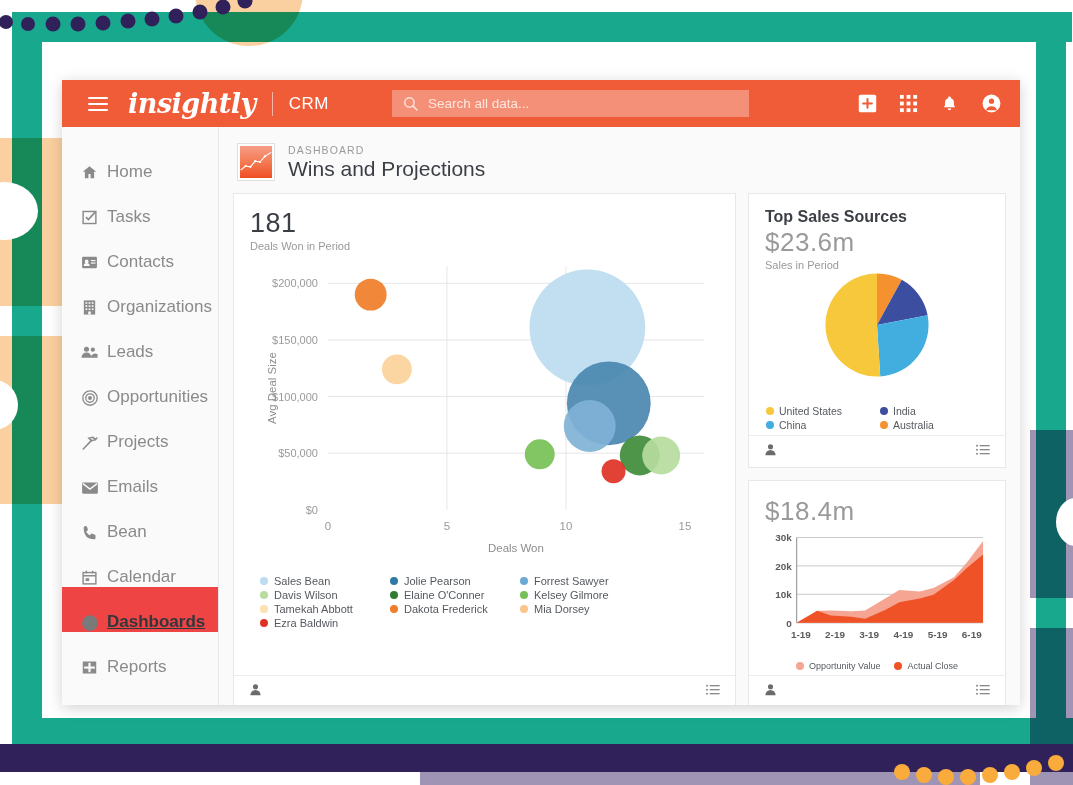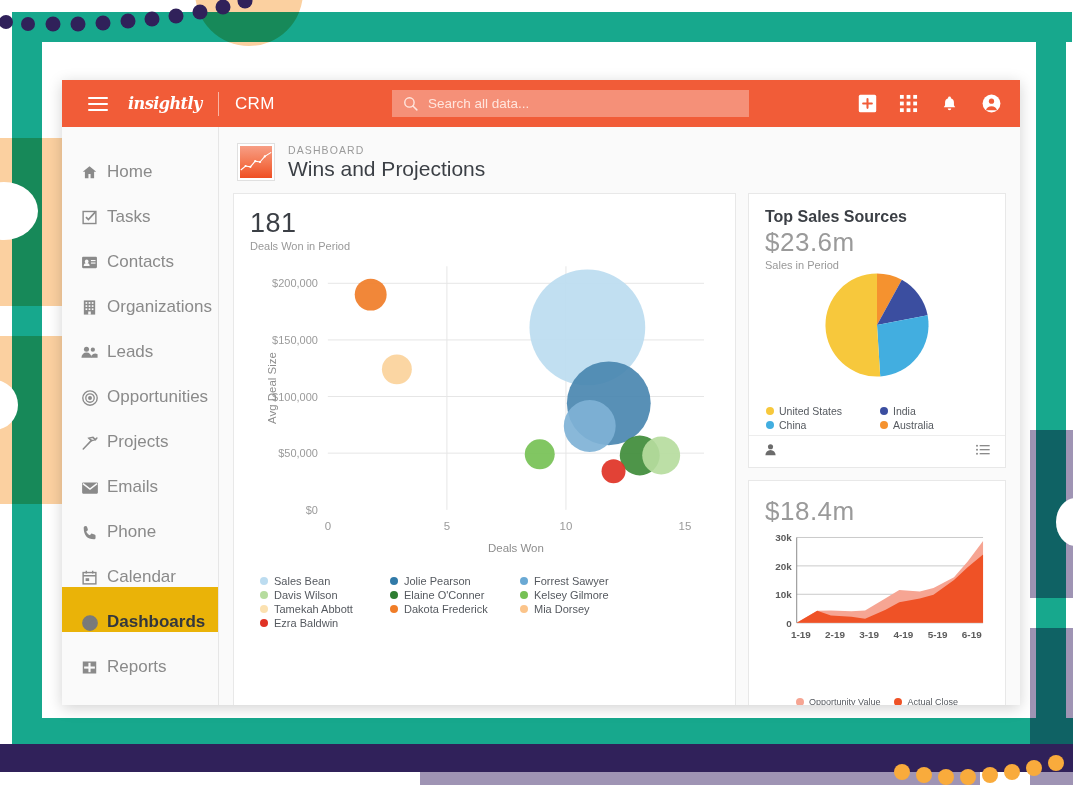--- a/index.html
+++ b/index.html
@@ -45,21 +45,21 @@
 
   
   .topbar {
     height: 47px; background: #f15c38; display: flex; align-items: center;
     padding: 0 16px; position: relative;
   }
   .hamburger { width: 20px; height: 14px; margin: 0 20px 0 10px; display:flex; flex-direction:column; justify-content:space-between; cursor:pointer;}
   .hamburger i { display:block; height:2px; background:#fff; border-radius:1px; }
   .brand {
     color:#fff; font-family:"DejaVu Serif", serif; font-style:italic; font-weight:700;
-    font-size:16px; letter-spacing:-.5px;text-align:right;
+    font-size:27px; letter-spacing:-.5px;text-align:right;
   }
   .vsep { width:1px; height:24px; background:rgba(255,255,255,.55); margin:0 16px; }
   .appname { color:#fff; font-size:17px; letter-spacing:.4px; }
 
   .search {
     position:absolute; left:330px; top:10px; width:357px; height:27px;
     background: rgba(255,255,255,.32); display:flex; align-items:center; padding-left:10px;
   }
   .search svg { flex:0 0 auto; }
   .search .ph { color:#ffe6de; font-size:13.5px; margin-left:9px; }
@@ -69,21 +69,21 @@
 
   
   .body { display:flex; height: calc(625px - 47px); }
 
   .sidebar { width:157px; background:#fafafa; border-right:1px solid #e6e6e6; padding-top:10px; flex:0 0 157px; }
   .nav {
     display:flex; align-items:flex-end; height:45px; padding-left:18px; gap:8px; cursor:pointer;
     color:#8a8a8a; font-size:17px;
   }
   .nav .ico { width:19px; height:19px; display:flex; align-items:center; justify-content:center; flex:0 0 19px; }
-  .nav.active { background:#eab308; color:#33373d; font-weight:bold; }
+  .nav.active { background:#ef4444; color:#33373d; font-weight:bold;text-decoration:underline; }
   .nav.active .ico svg { fill:#7a7a7a; stroke:#7a7a7a; }
 
   
   .content { flex:1; background:#fafafa; padding:12px 14px 14px 14px; display:flex; flex-direction:column; }
 
   .pagehead { display:flex; align-items:center; gap:13px; margin:4px 0 12px 4px; }
   .thumb { width:38px; height:38px; border:1px solid #e0e0e0; background:#fff; padding:2px; }
   .thumb-in { width:100%; height:100%; position:relative; overflow:hidden;
               background:linear-gradient(180deg,#f79e85 0%,#f4764f 55%,#ef4e23 100%); }
   .eyebrow { font-size:10.5px; letter-spacing:1.1px; color:#9a9a9a; }
@@ -106,21 +106,21 @@
   .legend { display:flex; flex-wrap:wrap; padding:0 6px 6px 10px; }
   .legend .li { display:flex; align-items:center; gap:6px; font-size:11px; color:#55595f;
                 width:130px; height:14px; }
   .legend .sw { width:8px; height:8px; border-radius:50%; flex:0 0 8px; }
 
   .pielegend { display:flex; flex-wrap:wrap; justify-content:center; gap:2px 6px; margin-top:22px; }
   .pielegend .li { display:flex; align-items:center; gap:5px; font-size:10.5px; color:#55595f; width:108px; }
   .pielegend .sw { width:8px; height:8px; border-radius:50%; flex:0 0 8px; }
 
   .arealegend { display:flex; justify-content:center; gap:14px; margin-top:4px; }
-  .arealegend .li { display:flex; align-items:center; gap:5px; font-size:9px; color:#55595f;margin-top:36px; }
+  .arealegend .li { display:flex; align-items:center; gap:5px; font-size:9px; color:#55595f; }
   .arealegend .sw { width:8px; height:8px; border-radius:50%; flex:0 0 8px; }
 
   svg text { font-family:"Liberation Sans", sans-serif; }
 </style>
 </head>
 <body>
 
 <div class="bg">
   <div class="deco teal-top"></div>
   <div class="deco teal-left"></div>
@@ -323,21 +323,21 @@
         </span>
         <span>Emails</span>
       </div>
 
       <div class="nav">
         <span class="ico">
           <svg width="18" height="18" viewBox="0 0 24 24" fill="#8a8a8a">
             <path d="M6.2 2.6c1 0 1.6.5 1.9 1.4l1 3c.3.9 0 1.6-.8 2.1l-1.3.8c1 2.3 2.8 4.1 5.1 5.1l.8-1.3c.5-.8 1.2-1.1 2.1-.8l3 1c.9.3 1.4.9 1.4 1.9v2.4c0 1.3-.9 2.2-2.2 2.2C8.6 20.4 3.6 15.4 3.6 5.1c0-1.3.9-2.5 2.6-2.5z"></path>
             </svg>
         </span>
-        <span>Phone</span>
+        <span>Bean</span>
       </div>
 
       <div class="nav">
         <span class="ico">
           <svg width="17" height="17" viewBox="0 0 24 24" fill="none" stroke="#8a8a8a" stroke-width="2">
             <rect x="3" y="5" width="18" height="16"></rect>
               <path d="M7.5 2.5v4M16.5 2.5v4M3 9.5h18"></path>
             <rect x="6.5" y="13" width="5" height="4" fill="#8a8a8a" stroke="none"></rect>
             </svg>
         </span>

